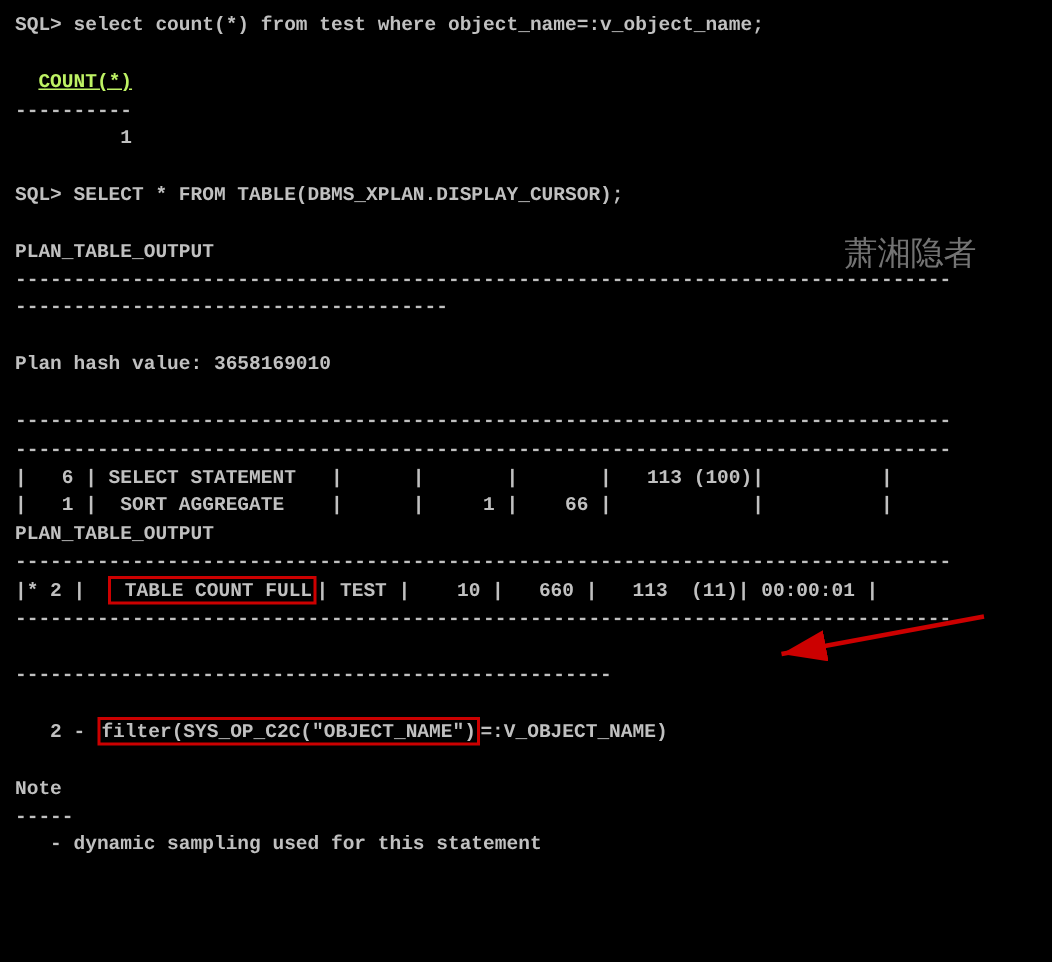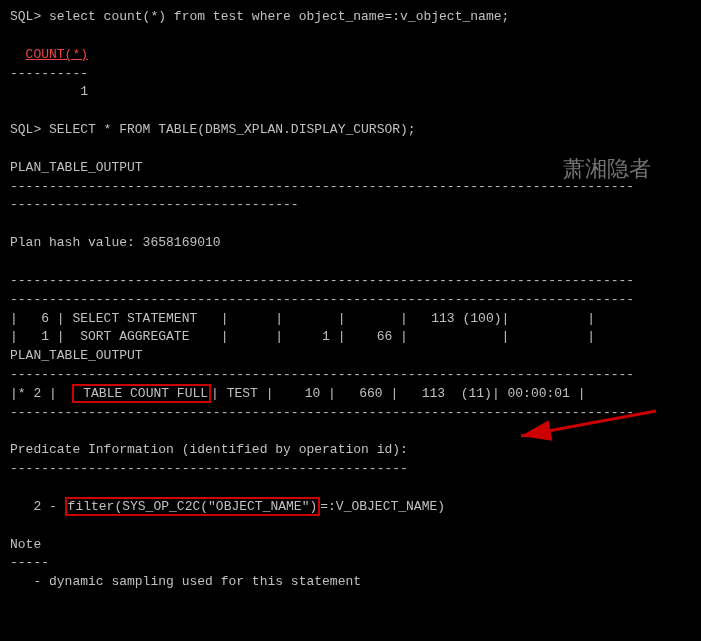--- a/index.html
+++ b/index.html
@@ -12,20 +12,21 @@
       min-height: 641px;
       padding: 8px 10px;
       line-height: 1.45;
     }
     .terminal {
       width: 100%;
     }
     .line {
       white-space: pre;
       display: block;
+      font-weight: bold;
     }
     .divider {
       color: #c0c0c0;
     }
     .highlight-box {
       display: inline;
       border: 2px solid #cc0000;
       padding: 0 1px;
       color: #c0c0c0;
     }
@@ -44,21 +45,21 @@
       font-size: 22px;
       font-family: serif;
       opacity: 0.85;
       pointer-events: none;
       white-space: nowrap;
     }
     .wrapper {
       position: relative;
     }
     .count-header {
-      color: #ef4444;
+      color: #bef264;
       text-decoration: underline;
       margin-top: 14px;
     }
   </style>
 </head>
 <body>
 
 <div class="wrapper">
   <div class="terminal">
 
@@ -93,21 +94,20 @@
 
     <span class="line">PLAN_TABLE_OUTPUT</span>
     <span class="line divider">--------------------------------------------------------------------------------</span>
 
     <span class="line">|* 2 |  <span class="highlight-box"> TABLE COUNT FULL</span>| TEST |    10 |   660 |   113  (11)| 00:00:01 |</span>
 
     <span class="line divider">--------------------------------------------------------------------------------</span>
 
     <span class="line">&nbsp;</span>
 
-    <span class="line">Predicate Information (identified by operation id):</span>
     <span class="line divider">---------------------------------------------------</span>
 
     <span class="line">&nbsp;</span>
 
     <span class="line">   2 - <span class="filter-highlight">filter(SYS_OP_C2C("OBJECT_NAME")</span>=:V_OBJECT_NAME)</span>
 
     <span class="line">&nbsp;</span>
 
     <span class="line">Note</span>
     <span class="line divider">-----</span>

